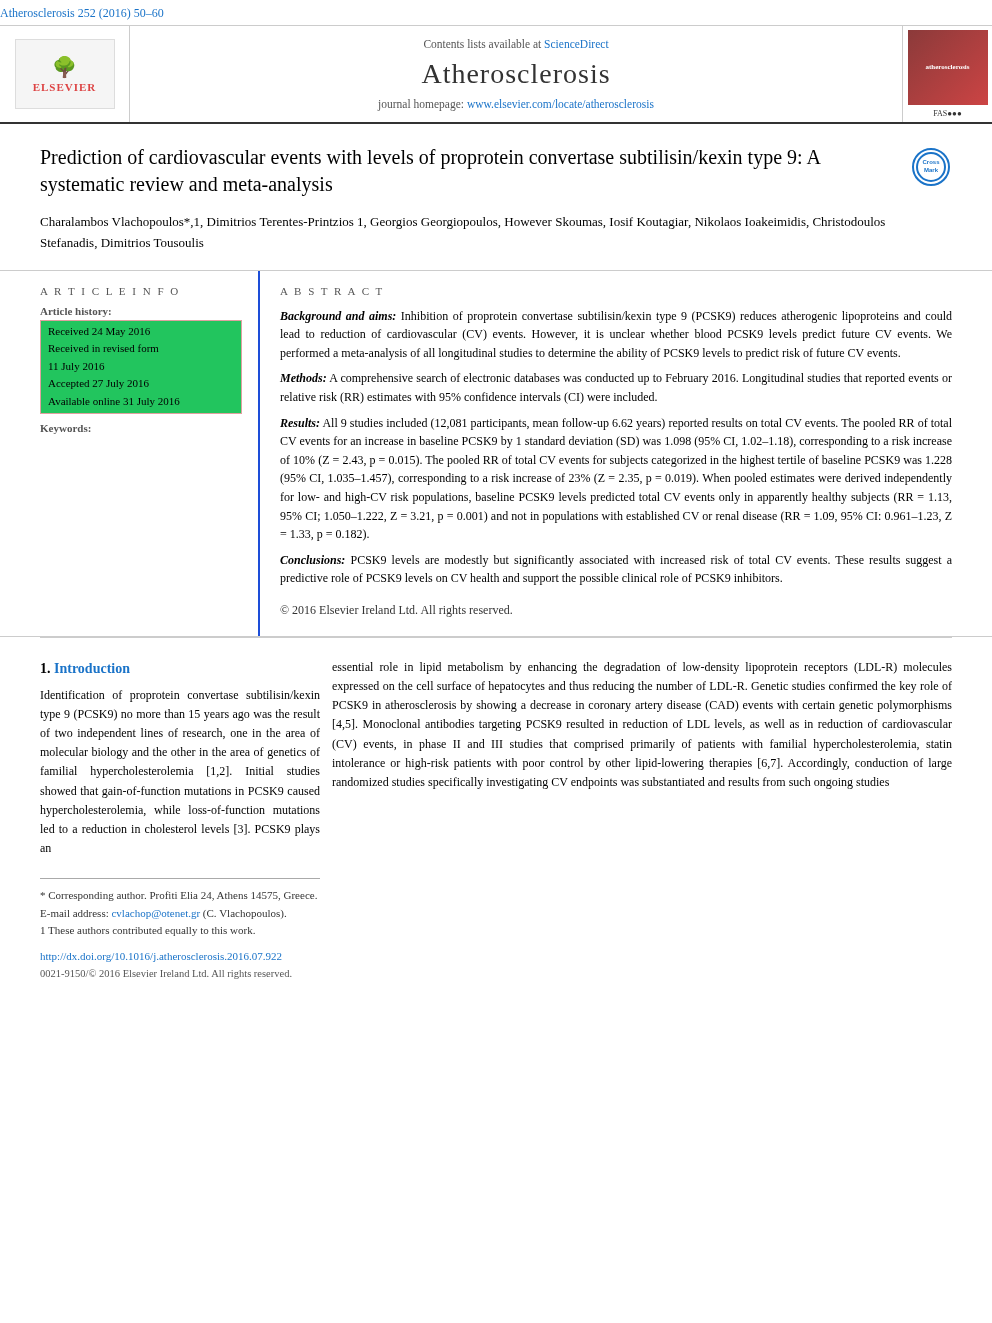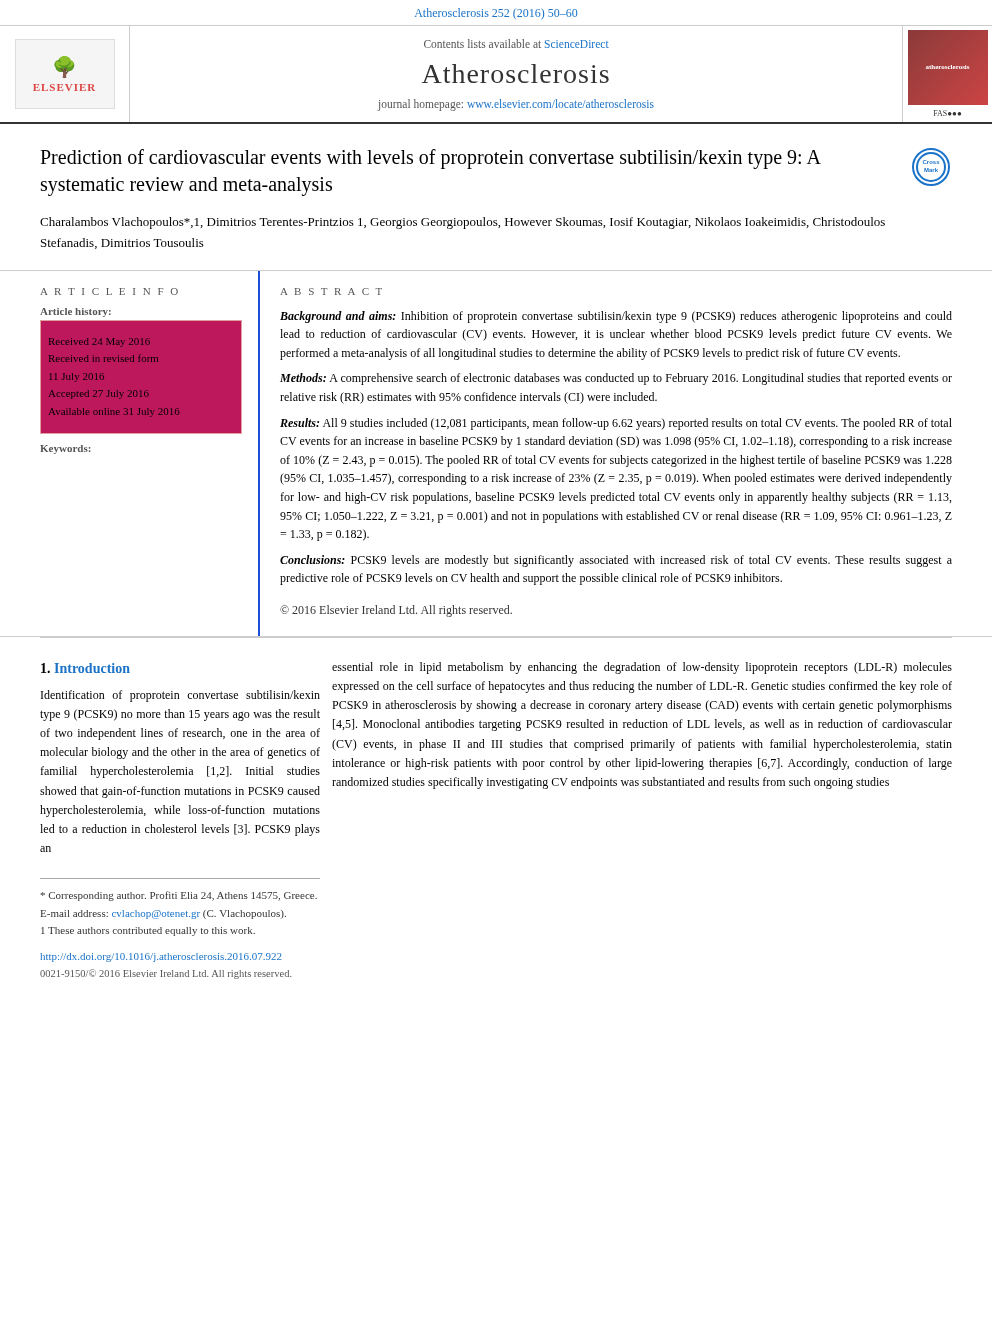--- a/index.html
+++ b/index.html
@@ -5,21 +5,20 @@
     * { margin: 0; padding: 0; box-sizing: border-box; }
     body {
       font-family: 'Times New Roman', Times, serif;
       background: #fff;
       width: 992px;
       min-height: 1323px;
       font-size: 13px;
       color: #000;
     }
     .top-bar {
-      text-align: center;
       padding: 6px 0 4px;
       font-size: 12px;
       color: #1a73c8;
       border-bottom: 1px solid #ccc;
     }
     .header-section {
       display: flex;
       align-items: stretch;
       border-bottom: 2px solid #333;
       min-height: 90px;
@@ -179,23 +178,23 @@
       margin-bottom: 8px;
     }
     .info-section-title {
       font-size: 11px;
       font-weight: bold;
       color: #555;
       margin-top: 8px;
       margin-bottom: 3px;
     }
     .info-box {
-      background: #be185d;
+      background: #22c55e;
       border: 1px solid #e0a0a0;
-      padding: 12px 7px;
+      padding: 2px 7px;
       font-size: 11px;
       line-height: 1.6;
       margin-bottom: 6px;
     }
     .keywords-list {
       font-size: 11px;
       line-height: 1.8;
       color: #000;
     }
     .abstract-col {

